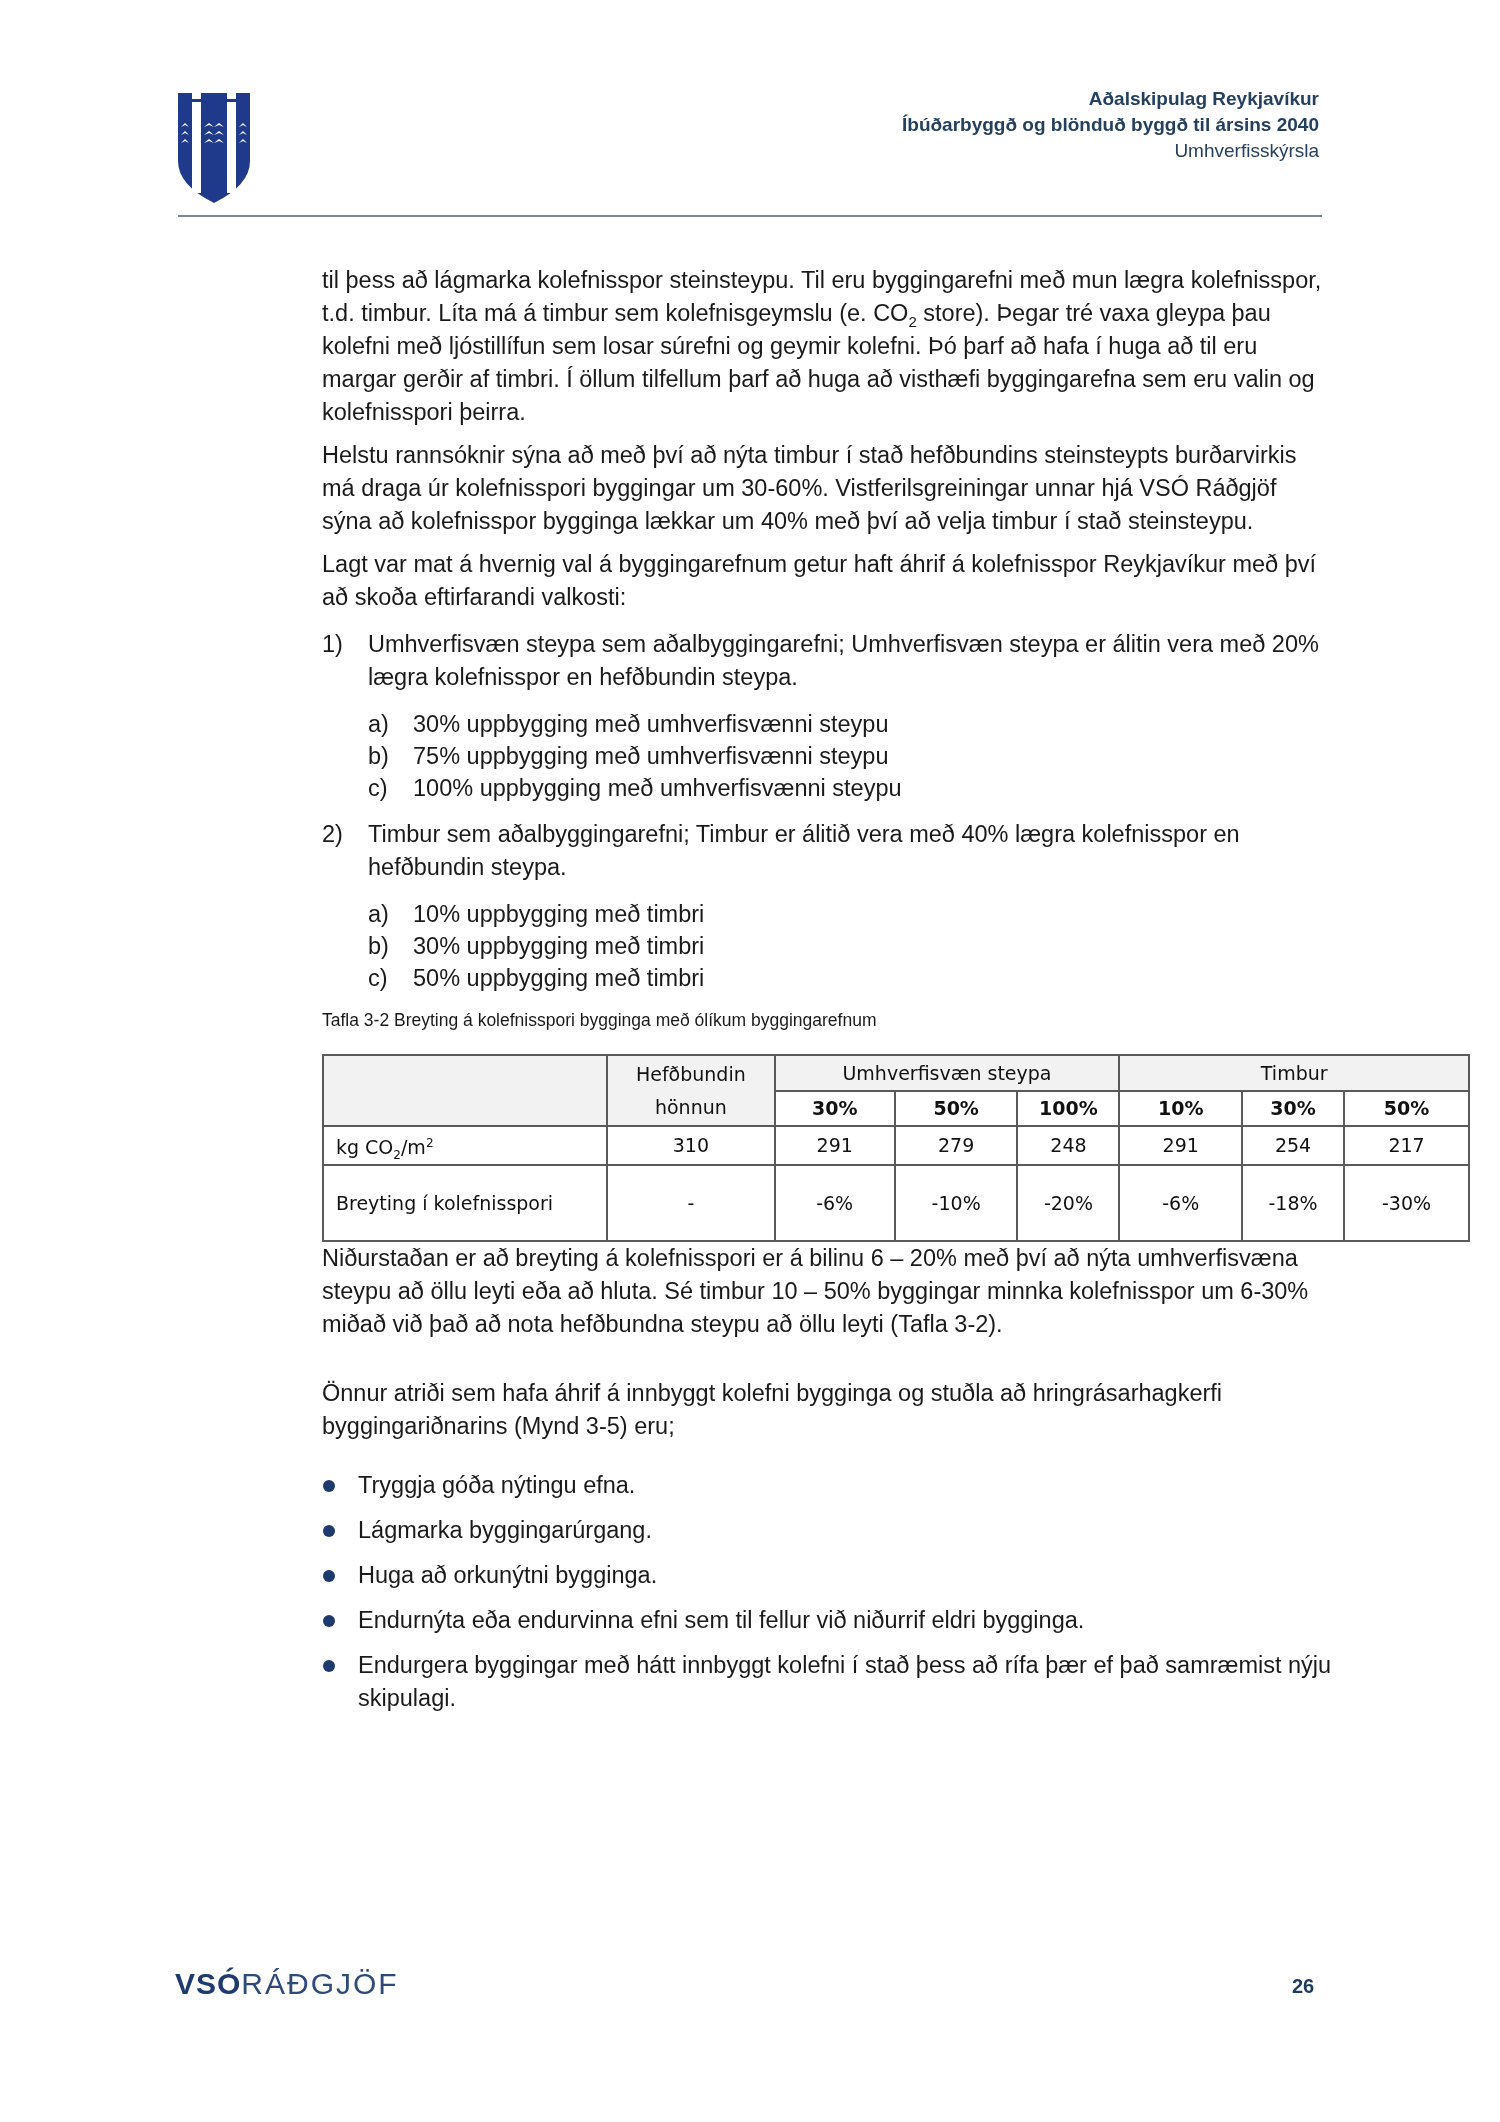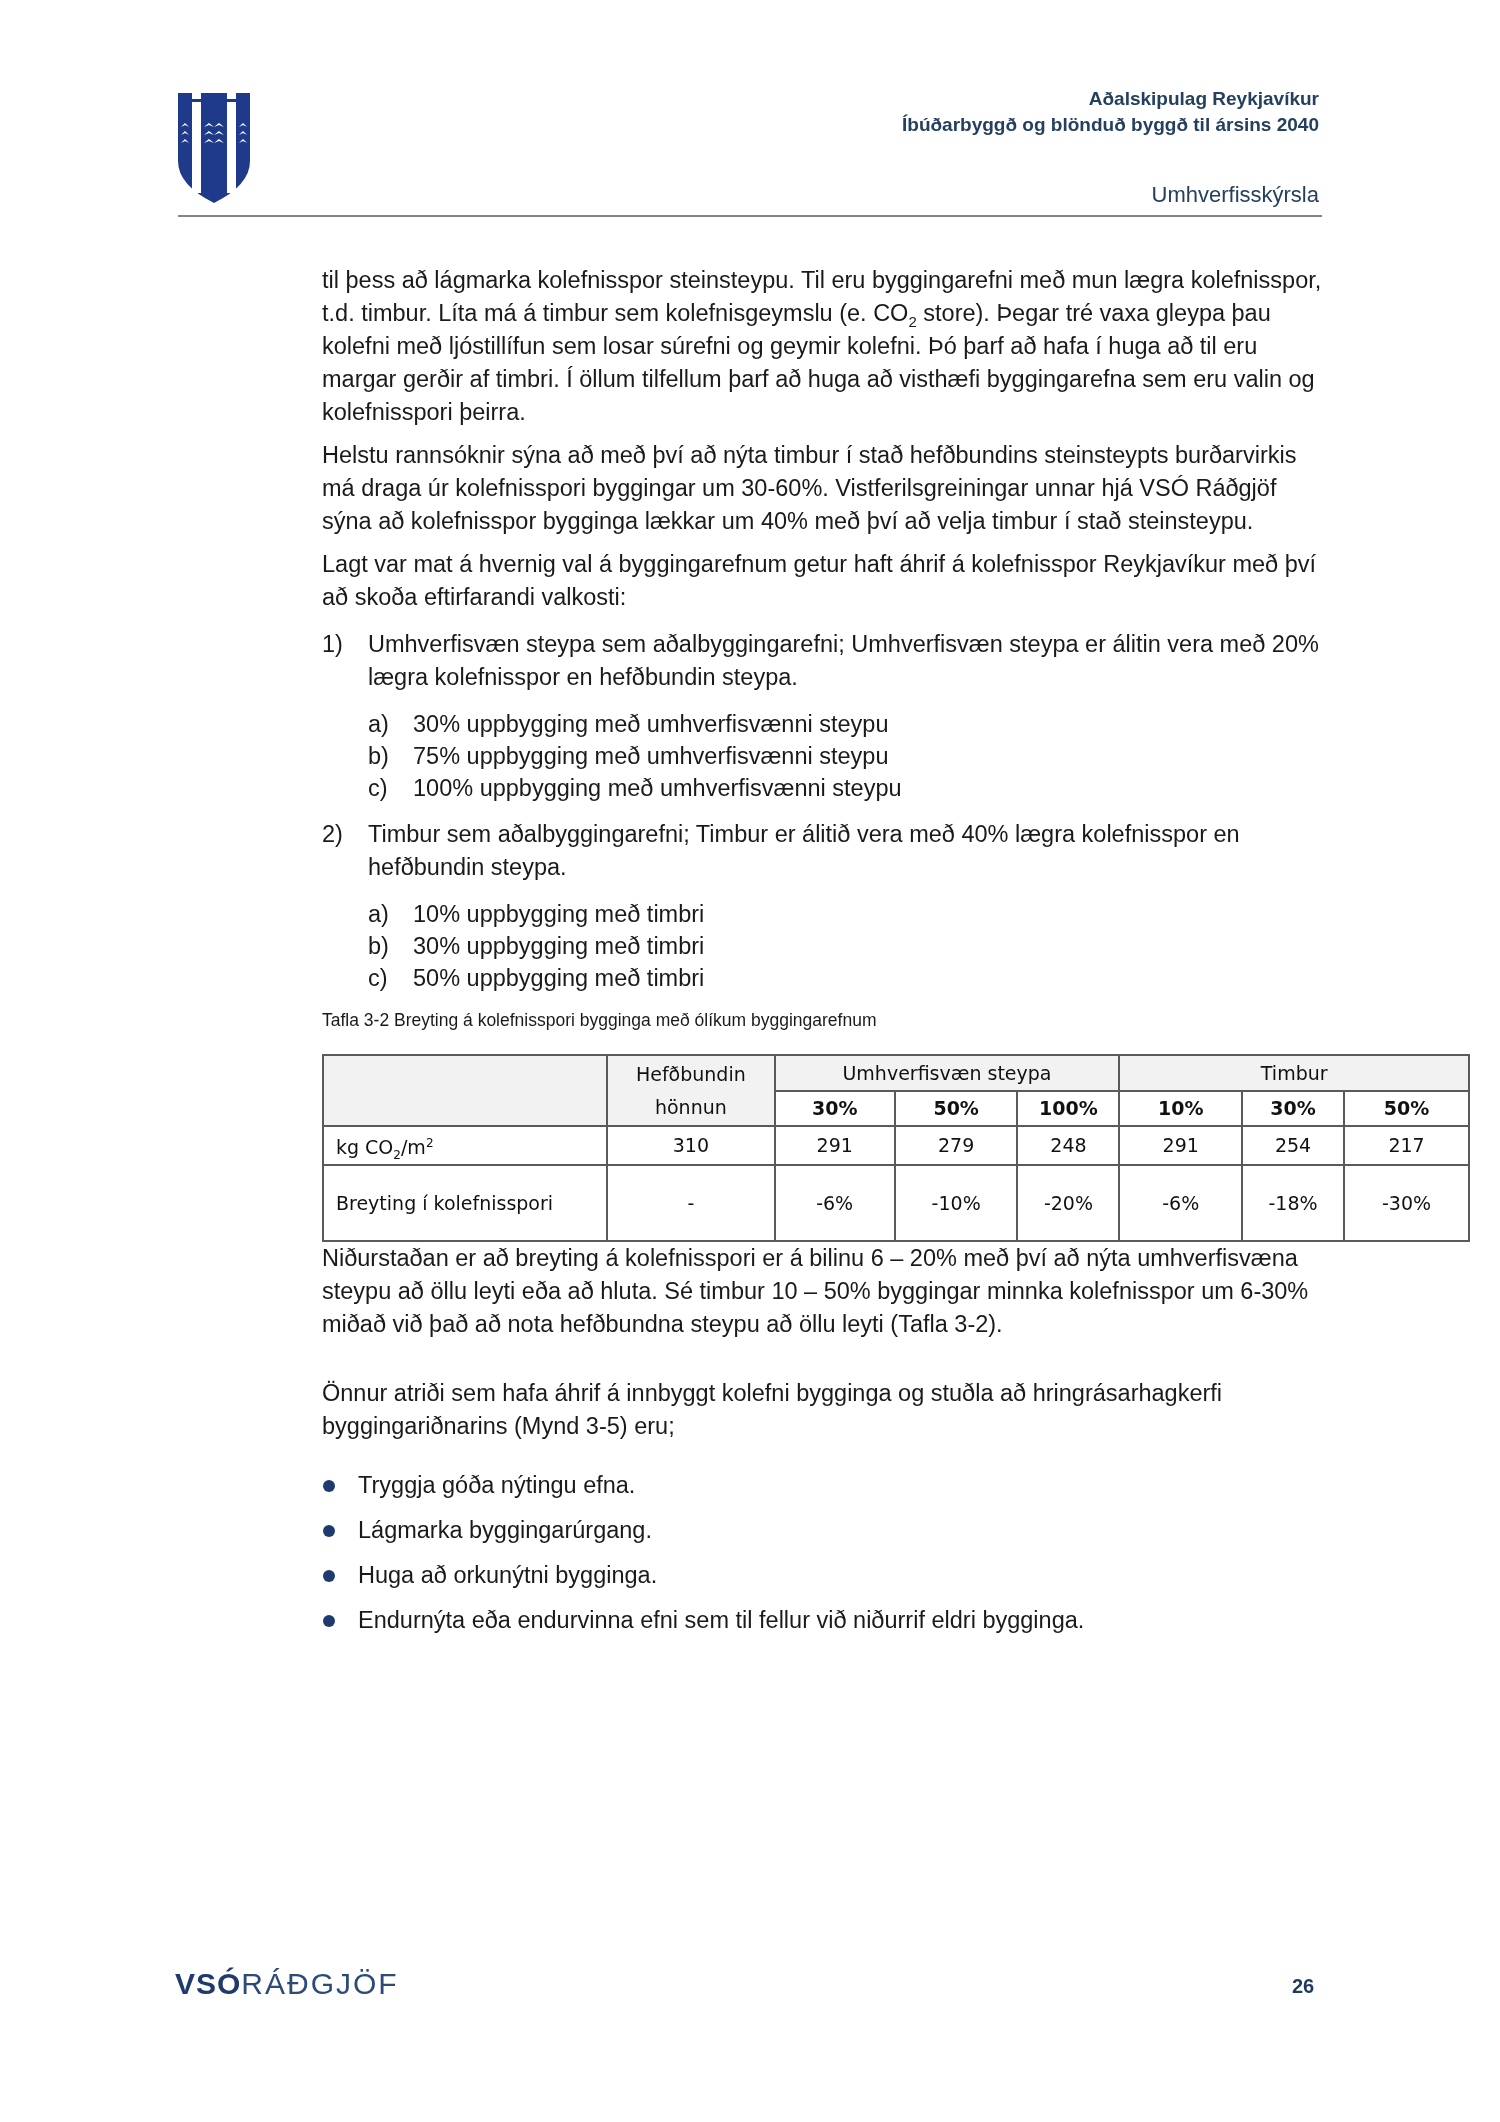--- a/index.html
+++ b/index.html
@@ -3,21 +3,21 @@
   <meta charset="utf-8">
   <style>
     html, body { margin: 0; padding: 0; background: #ffffff; }
     body { width: 1500px; height: 2122px; position: relative; overflow: hidden;
            font-family: "Liberation Sans", sans-serif; color: #1a1a1a; }
 
     .logo-shield { position: absolute; left: 178px; top: 93px; width: 72px; height: 110px; }
     .header-block { position: absolute; right: 181px; top: 86px; text-align: right; color: #25405f; }
     .header-block .h1 { font-weight: bold; font-size: 19px; line-height: 26px; }
     .header-block .h2 { font-weight: bold; font-size: 19px; line-height: 26px; }
-    .header-block .h3 { font-size: 22px; line-height: 26px; margin-top: 44px; }
+    .header-block .h3 { font-size: 19px; line-height: 26px; }
     .header-rule { position: absolute; left: 178px; top: 215px; width: 1144px; height: 2px; background: #7d8794; }
 
     .content { position: absolute; left: 322px; top: 264px; width: 1010px; font-size: 23.5px; line-height: 33px; color: #1a1a1a; }
     .content p { margin: 0 0 10px 0; }
     .content sub { font-size: 15px; line-height: 0; }
 
     .num-item { position: relative; padding-left: 46px; margin: 0 0 14px 0; }
     .num-item .num { position: absolute; left: 0; top: 0; }
     .sub-list { margin: 0 0 14px 46px; }
     .sub-item { position: relative; padding-left: 45px; line-height: 32px; }
@@ -159,19 +159,20 @@
 
   <p class="after-table">Niðurstaðan er að breyting á kolefnisspori er á bilinu 6 – 20% með því að nýta umhverfisvæna steypu að öllu leyti eða að hluta. Sé timbur 10 – 50% byggingar minnka kolefnisspor um 6-30% miðað við það að nota hefðbundna steypu að öllu leyti (Tafla 3-2).</p>
 
   <p class="gap-para">Önnur atriði sem hafa áhrif á innbyggt kolefni bygginga og stuðla að hringrásarhagkerfi byggingariðnarins (Mynd 3-5) eru;</p>
 
   <ul class="bullets">
     <li><span class="dot"></span><span>Tryggja góða nýtingu efna.</span></li>
     <li><span class="dot"></span><span>Lágmarka byggingarúrgang.</span></li>
     <li><span class="dot"></span><span>Huga að orkunýtni bygginga.</span></li>
     <li><span class="dot"></span><span>Endurnýta eða endurvinna efni sem til fellur við niðurrif eldri bygginga.</span></li>
+    <li><span class="dot"></span><span>Endurgera byggingar með hátt innbyggt kolefni í stað þess að rífa þær ef það samræmist nýju skipulagi.</span></li>
   </ul>
 </div>
 
 <div class="footer-logo">
   <span class="bold">VSÓ</span><span class="thin">RÁÐGJÖF</span>
 </div>
 <div class="page-num">26</div>
 
 </body></html>

